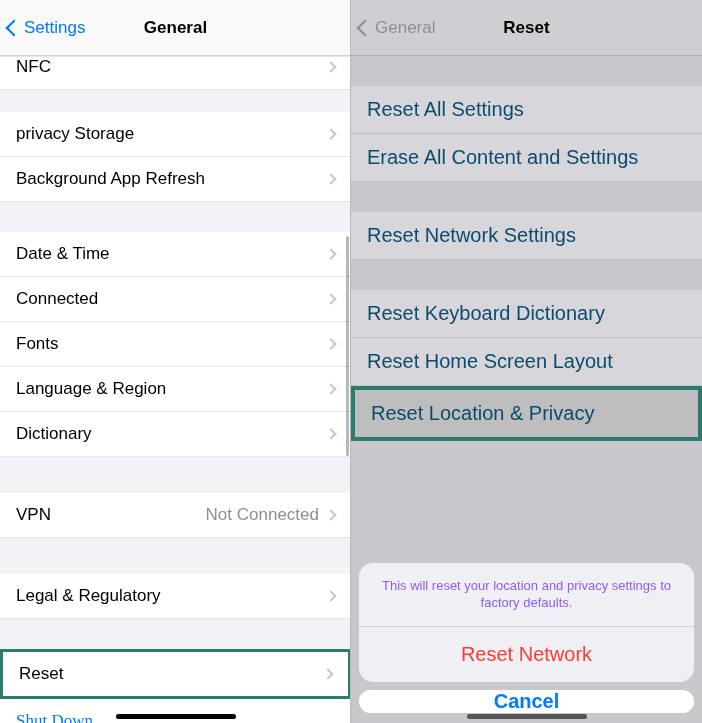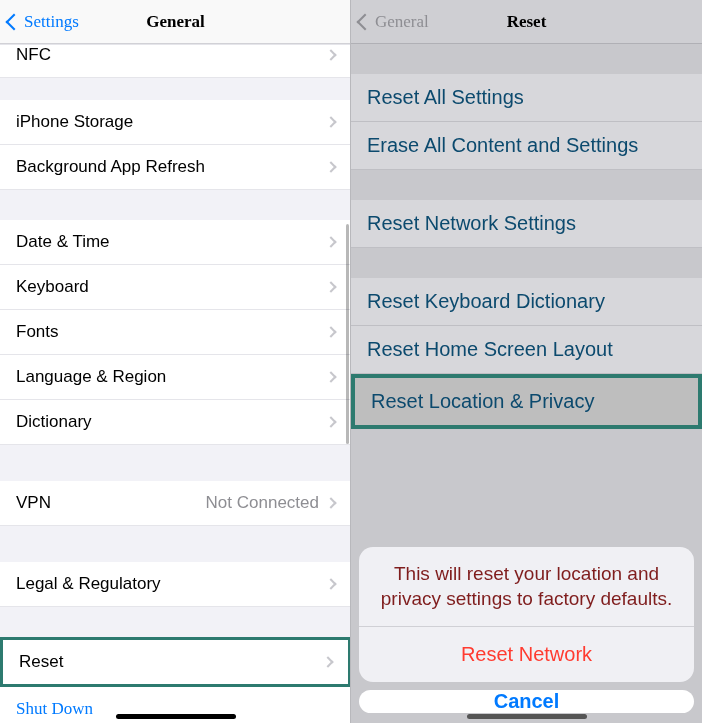--- a/index.html
+++ b/index.html
@@ -19,27 +19,26 @@
     }
     .panel-left { width: 351px; background: #f2f2f7; }
     .panel-right { width: 351px; background: #c8c8cc; }
     .divider {
       position: absolute;
       top: 0; bottom: 0; right: 0;
       width: 1px;
       background: #b8b8bc;
     }
     .navbar {
-      height: 44px;
+      height: 56px;
       display: flex;
       align-items: center;
       position: relative;
       padding: 0 8px;
       flex-shrink: 0;
-      font-family: Liberation Serif, serif;
     }
     .navbar-left { background: #f9f9f9; border-bottom: 1px solid #d1d1d6; }
     .navbar-right { background: #cfcfd3; border-bottom: 1px solid #b0b0b5; }
     .back-btn {
       display: flex;
       align-items: center;
       cursor: pointer;
       font-size: 17px;
     }
     .back-blue { color: #007aff; }
@@ -124,22 +123,22 @@
     }
     .sheet-card {
       background: rgba(242,242,247,0.94);
       border-radius: 14px;
       overflow: hidden;
       backdrop-filter: blur(6px);
     }
     .sheet-msg {
       padding: 14px 20px;
       text-align: center;
-      font-size: 19px;
-      color: #7f1d1d;
+      font-size: 13px;
+      color: #8b5cf6;
       border-bottom: 1px solid #d0d0d5;
       line-height: 1.35;
     }
     .sheet-btn {
       padding: 16px;
       text-align: center;
       font-size: 20px;
       cursor: pointer;
     }
     .sheet-btn.destructive { color: #ff3b30; }
@@ -188,36 +187,36 @@
 
   <div class="content">
     <div class="row row-partial">
       <span class="row-label">NFC</span>
       <span class="chevron-right"></span>
     </div>
 
     <div class="gap-sm"></div>
 
     <div class="row">
-      <span class="row-label">iPhone Storage</span>
+      <span class="row-label">privacy Storage</span>
       <span class="chevron-right"></span>
     </div>
     <div class="row">
       <span class="row-label">Background App Refresh</span>
       <span class="chevron-right"></span>
     </div>
 
     <div class="gap-md"></div>
 
     <div class="row">
       <span class="row-label">Date &amp; Time</span>
       <span class="chevron-right"></span>
     </div>
     <div class="row">
-      <span class="row-label">Keyboard</span>
+      <span class="row-label">Connected</span>
       <span class="chevron-right"></span>
     </div>
     <div class="row">
       <span class="row-label">Fonts</span>
       <span class="chevron-right"></span>
     </div>
     <div class="row">
       <span class="row-label">Language &amp; Region</span>
       <span class="chevron-right"></span>
     </div>

